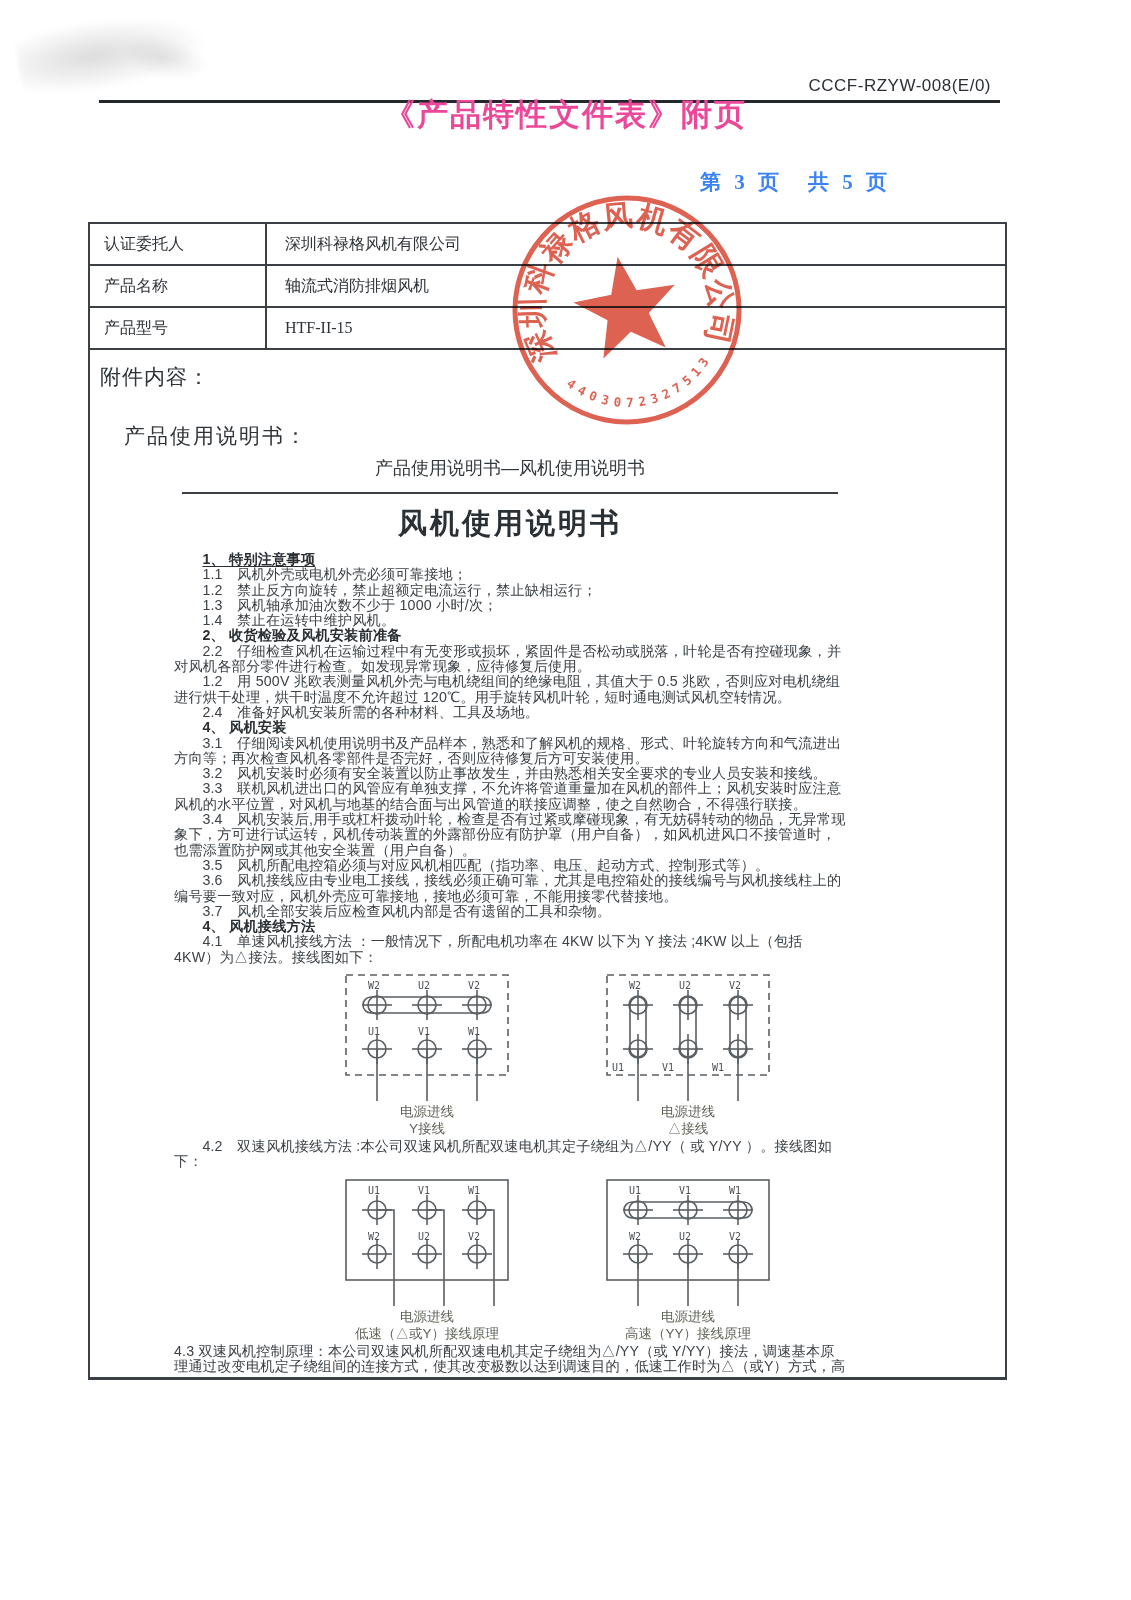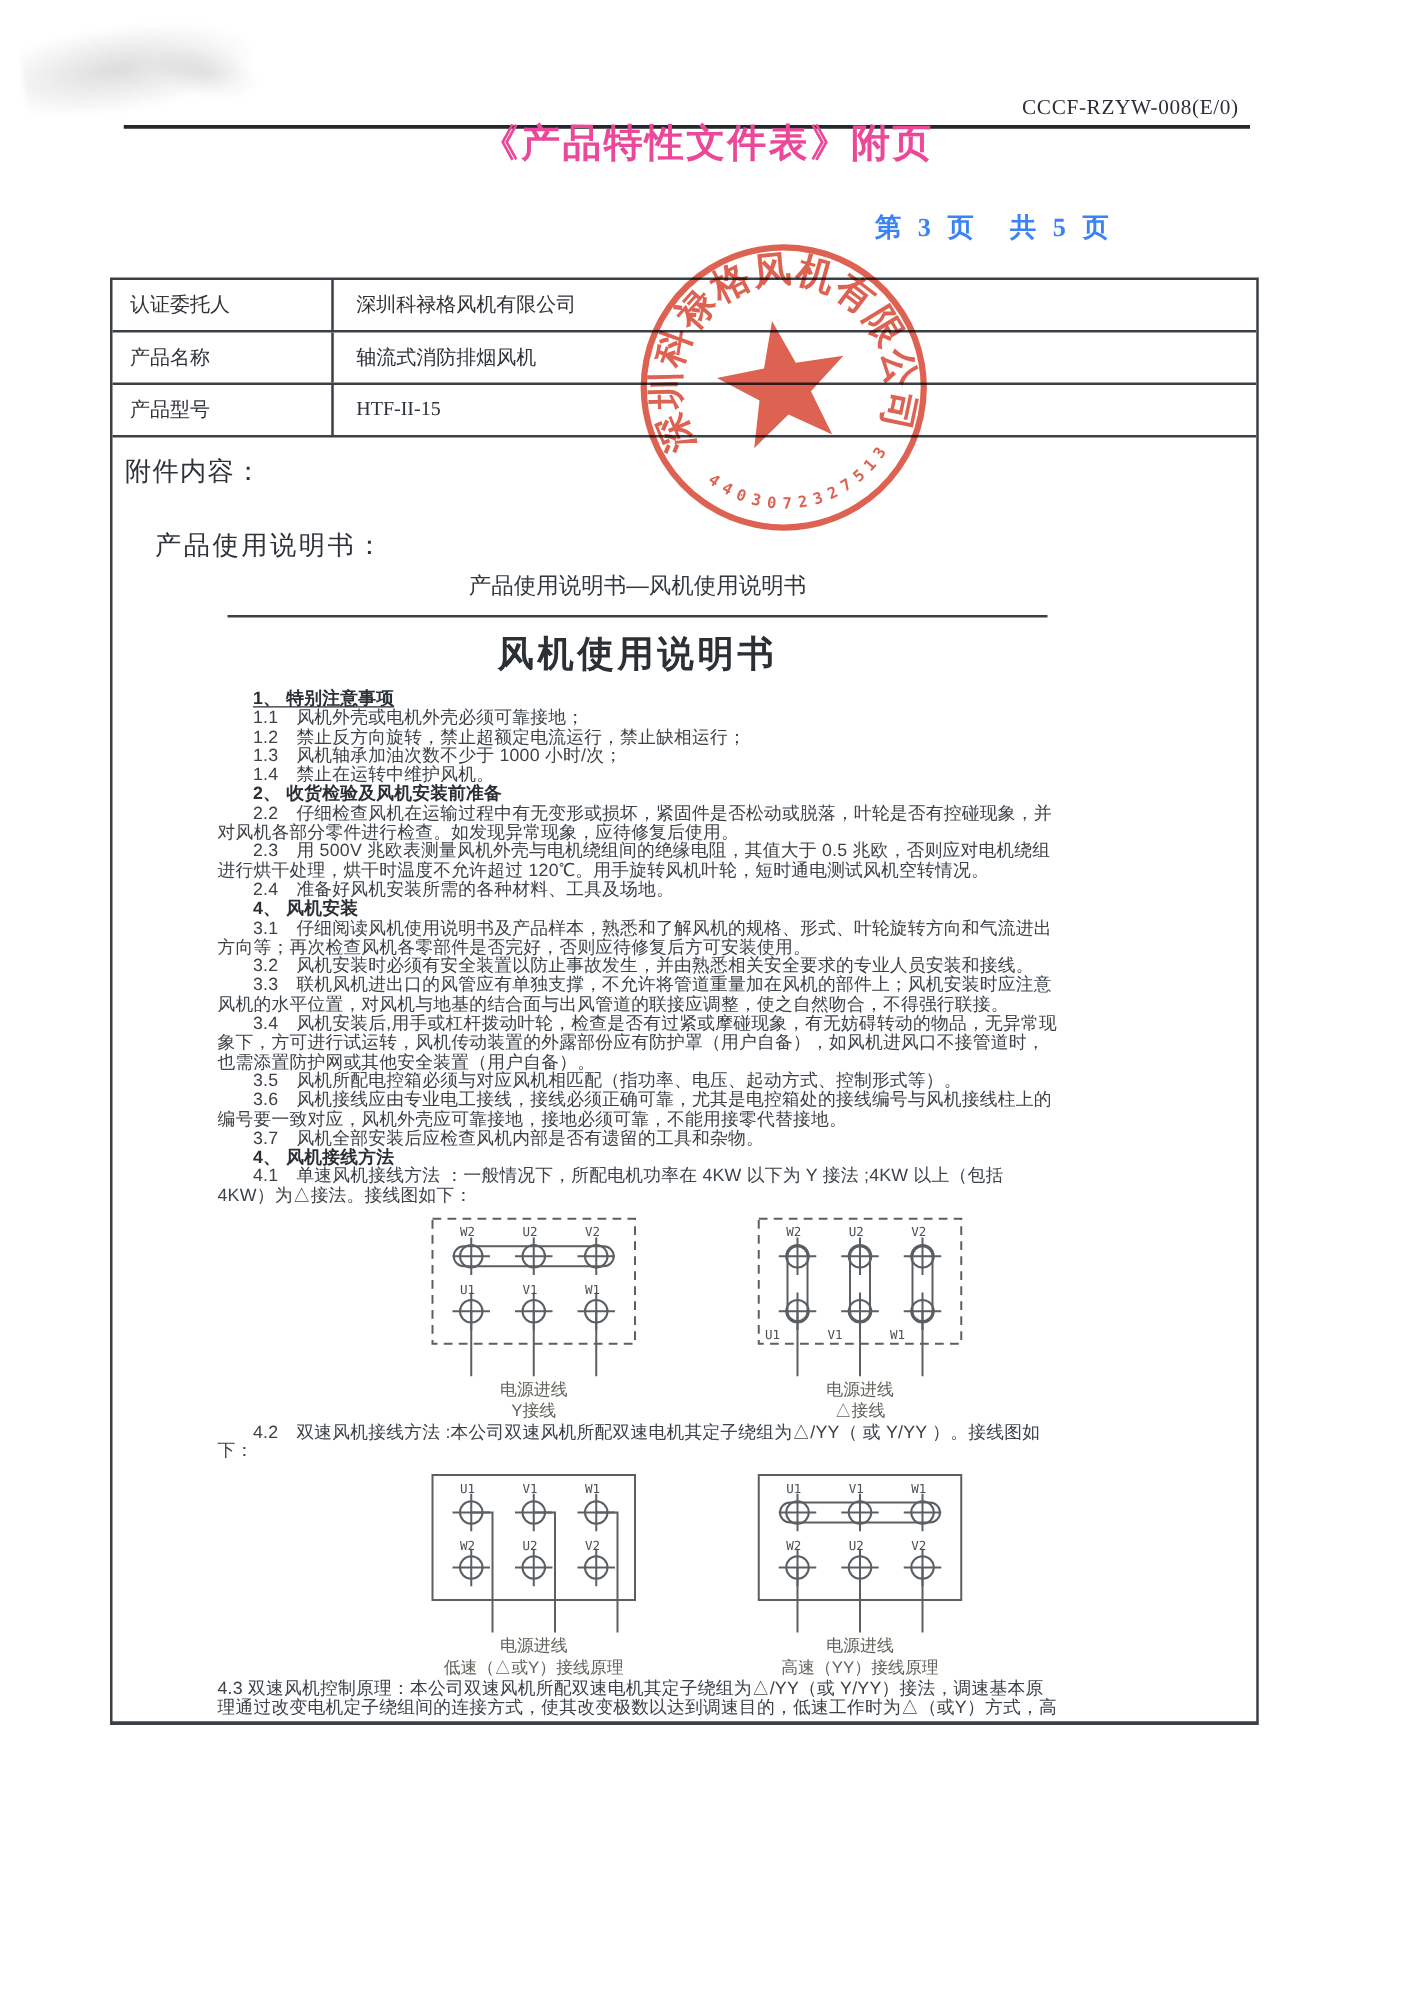--- a/index.html
+++ b/index.html
@@ -5,21 +5,21 @@
   html,body{margin:0;padding:0;background:#ffffff;}
   .page{position:relative;width:1131px;height:1600px;background:#fff;overflow:hidden;
         font-family:"Liberation Sans",sans-serif;color:#2e3338;}
   
   .smudge{position:absolute;pointer-events:none;}
   .smudge.s1{left:18px;top:18px;width:190px;height:70px;transform:rotate(-8deg);
      background:radial-gradient(ellipse at 40% 50%,rgba(140,140,140,.30),rgba(140,140,140,0) 70%);filter:blur(2px);}
   .smudge.s2{left:120px;top:38px;width:90px;height:40px;transform:rotate(12deg);
      background:radial-gradient(ellipse,rgba(150,150,150,.22),rgba(150,150,150,0) 70%);filter:blur(2px);}
   
-  .doc-code{position:absolute;top:76px;right:140px;font-family:Liberation Serif, serif;
+  .doc-code{position:absolute;top:76px;right:140px;font-family:Liberation Sans, sans-serif;
             font-size:17px;letter-spacing:.5px;color:#2b3036;}
   .top-rule{position:absolute;left:99px;top:100px;width:901px;height:3px;background:#24282d;}
   .page-title{position:absolute;left:0;top:94px;width:100%;text-align:center;
               font-size:31px;font-weight:bold;letter-spacing:2px;color:#ec4899;}
   .page-info{position:absolute;left:700px;top:168px;font-family:"Liberation Serif",serif;
              font-weight:bold;font-size:21px;letter-spacing:4px;color:#3b82f6;}
   
   .info-table{position:absolute;left:88px;top:222px;width:919px;height:1158px;
               border:2px solid #3a4045;border-bottom-width:3px;box-sizing:border-box;background:transparent;}
   .it-row{display:flex;border-bottom:2px solid #3a4045;height:40px;
@@ -95,21 +95,21 @@
 
       <div class="m-body">
 
       <p class="m-head m-underline">1、 特别注意事项</p>
           <p>1.1　风机外壳或电机外壳必须可靠接地；</p>
           <p>1.2　禁止反方向旋转，禁止超额定电流运行，禁止缺相运行；</p>
           <p>1.3　风机轴承加油次数不少于 1000 小时/次；</p>
           <p>1.4　禁止在运转中维护风机。</p>
           <p class="m-head">2、 收货检验及风机安装前准备</p>
           <p>2.2　仔细检查风机在运输过程中有无变形或损坏，紧固件是否松动或脱落，叶轮是否有控碰现象，并对风机各部分零件进行检查。如发现异常现象，应待修复后使用。</p>
-          <p>2.3　用 500V 兆欧表测量风机外壳与电机绕组间的绝缘电阻，其值大于 0.5 兆欧，否则应对电机绕组进行烘干处理，烘干时温度不允许超过 120℃。用手旋转风机叶轮，短时通电测试风机空转情况。</p>
+          <p>1.2　用 500V 兆欧表测量风机外壳与电机绕组间的绝缘电阻，其值大于 0.5 兆欧，否则应对电机绕组进行烘干处理，烘干时温度不允许超过 120℃。用手旋转风机叶轮，短时通电测试风机空转情况。</p>
           <p>2.4　准备好风机安装所需的各种材料、工具及场地。</p>
           <p class="m-head">4、 风机安装</p>
           <p>3.1　仔细阅读风机使用说明书及产品样本，熟悉和了解风机的规格、形式、叶轮旋转方向和气流进出方向等；再次检查风机各零部件是否完好，否则应待修复后方可安装使用。</p>
           <p>3.2　风机安装时必须有安全装置以防止事故发生，并由熟悉相关安全要求的专业人员安装和接线。</p>
           <p>3.3　联机风机进出口的风管应有单独支撑，不允许将管道重量加在风机的部件上；风机安装时应注意风机的水平位置，对风机与地基的结合面与出风管道的联接应调整，使之自然吻合，不得强行联接。</p>
           <p>3.4　风机安装后,用手或杠杆拨动叶轮，检查是否有过紧或摩碰现象，有无妨碍转动的物品，无异常现象下，方可进行试运转，风机传动装置的外露部份应有防护罩（用户自备），如风机进风口不接管道时，也需添置防护网或其他安全装置（用户自备）。</p>
           <p>3.5　风机所配电控箱必须与对应风机相匹配（指功率、电压、起动方式、控制形式等）。</p>
           <p>3.6　风机接线应由专业电工接线，接线必须正确可靠，尤其是电控箱处的接线编号与风机接线柱上的编号要一致对应，风机外壳应可靠接地，接地必须可靠，不能用接零代替接地。</p>
           <p>3.7　风机全部安装后应检查风机内部是否有遗留的工具和杂物。</p>
           <p class="m-head">4、 风机接线方法</p>

